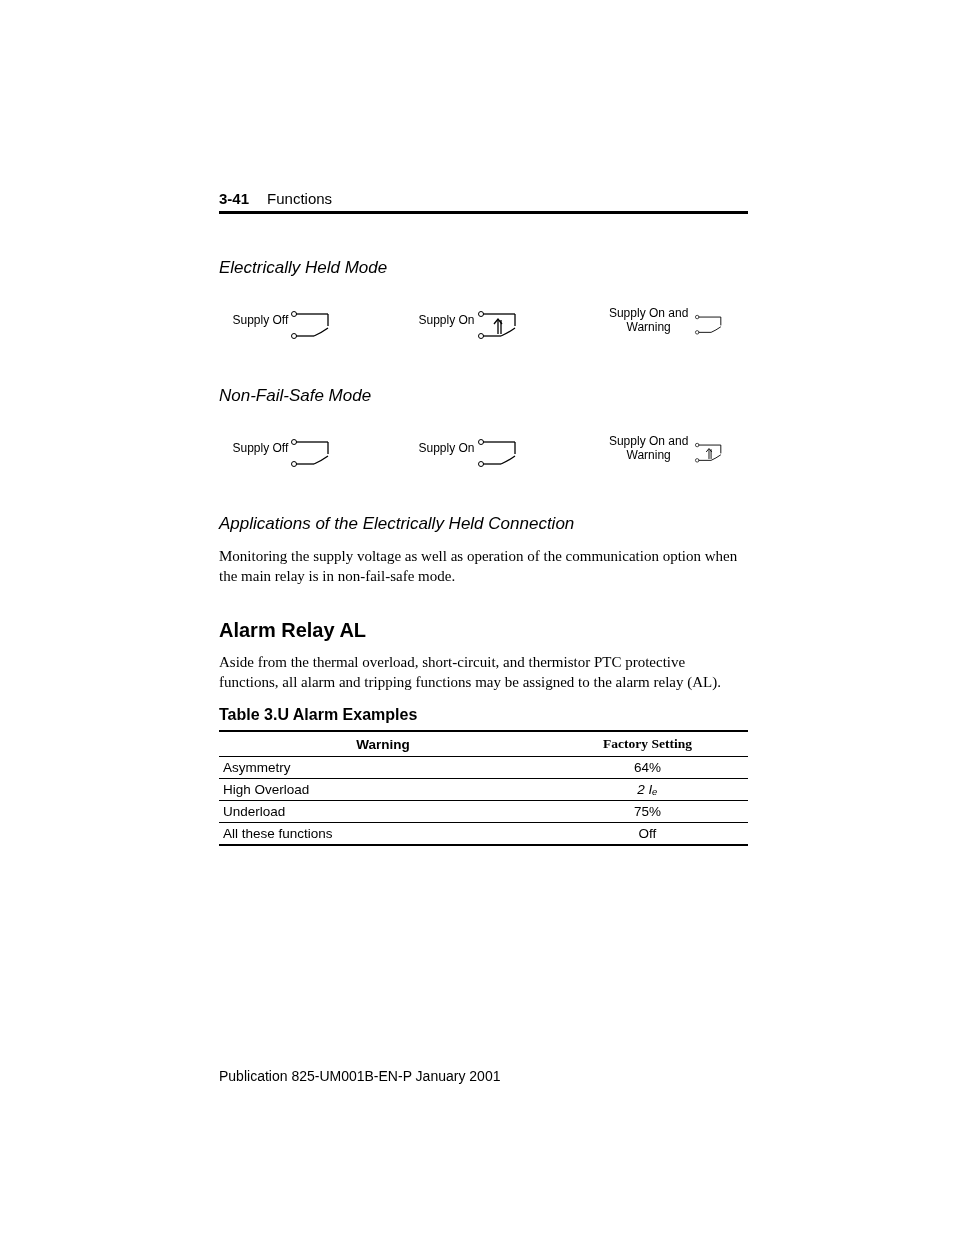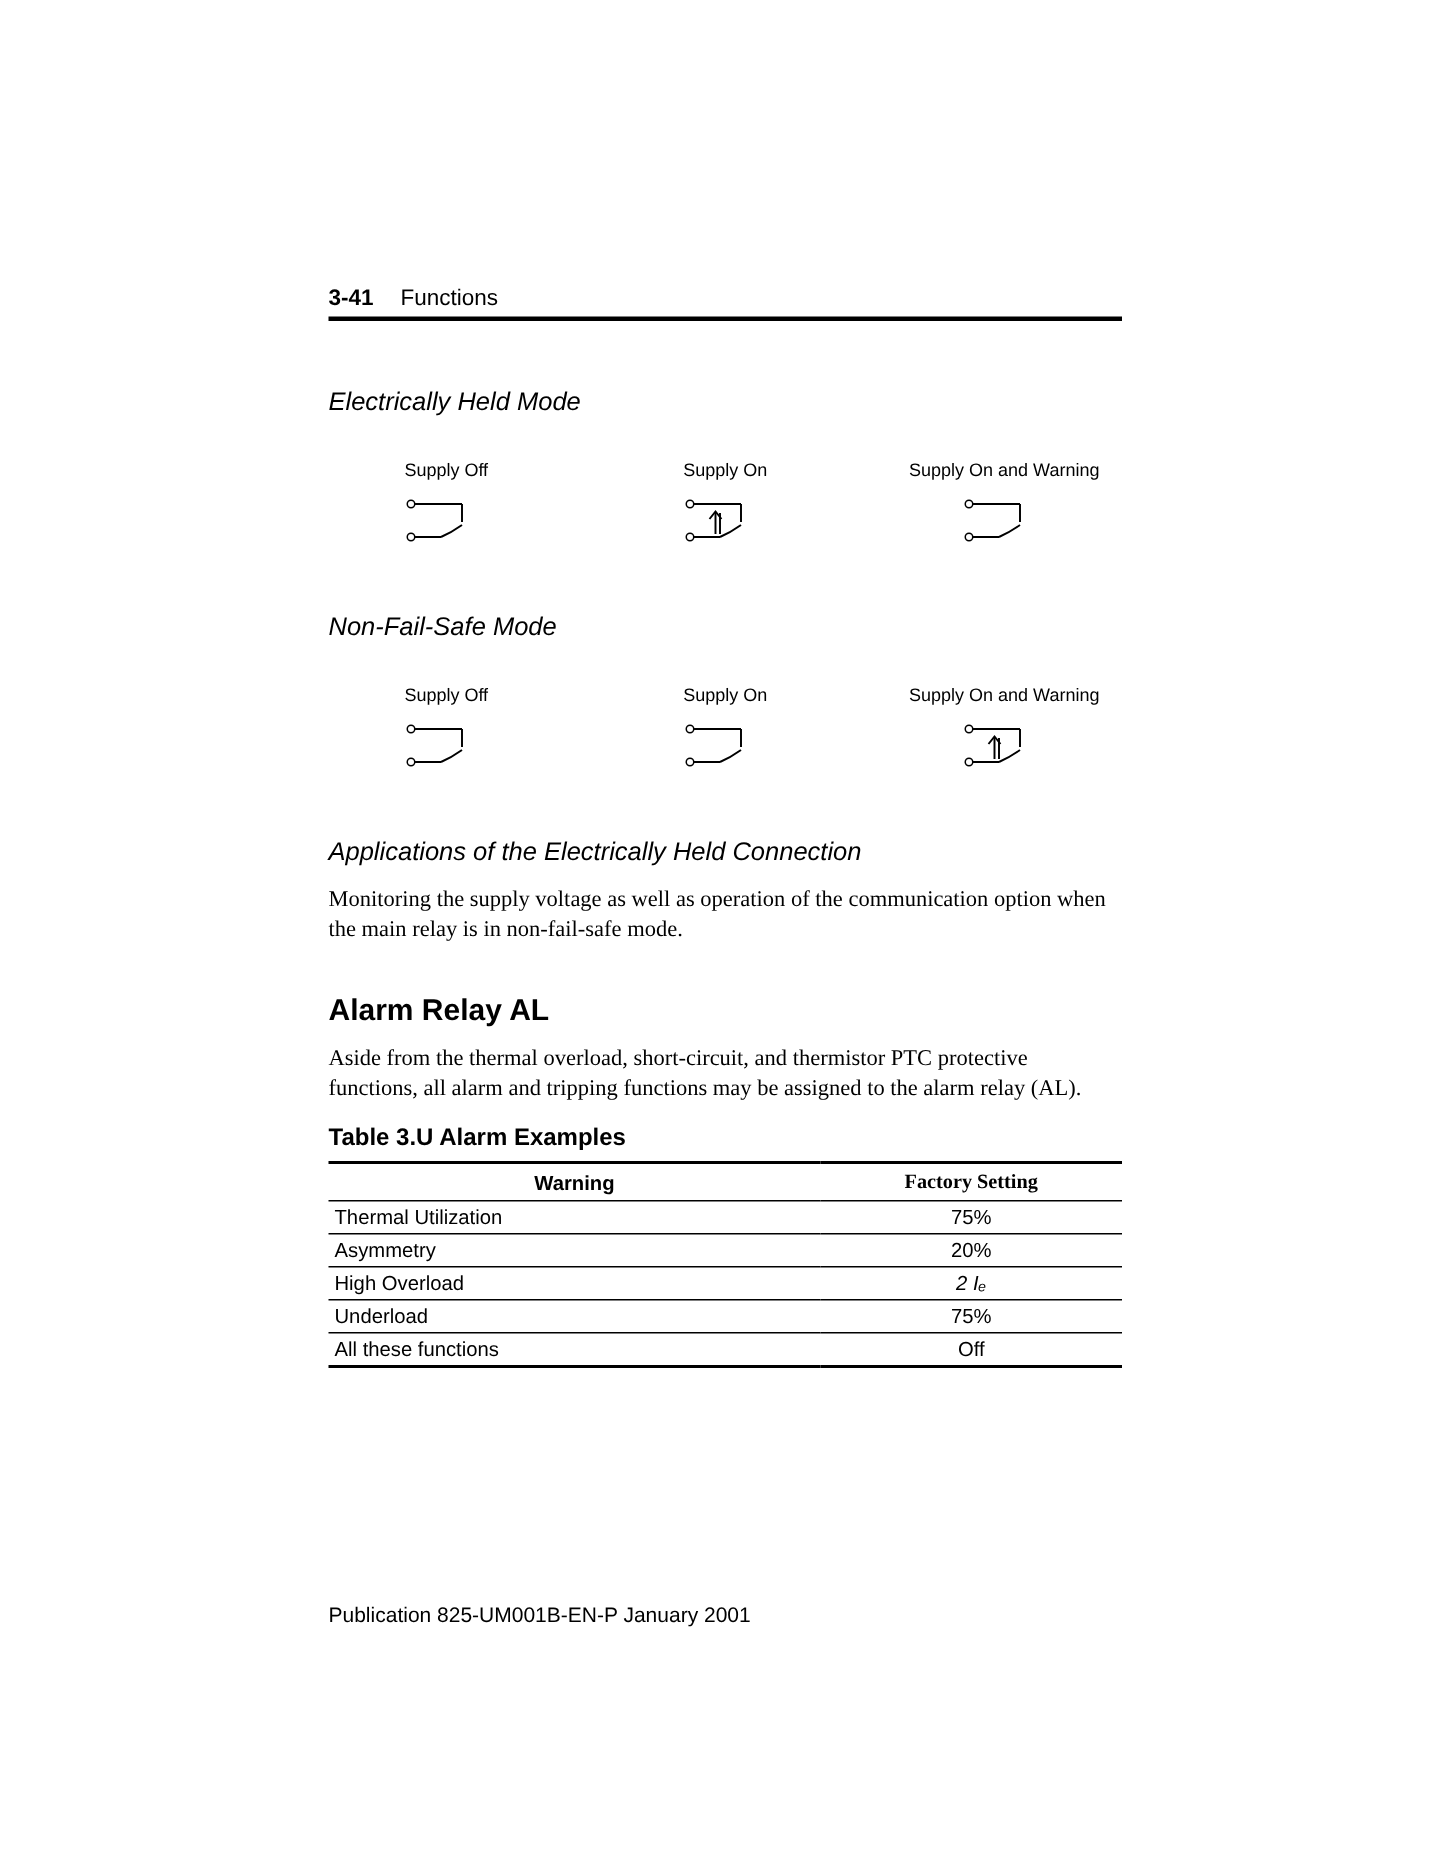--- a/index.html
+++ b/index.html
@@ -45,21 +45,21 @@
   .relay-row {
     display: flex;
     justify-content: center;
     gap: 56px;
     margin-bottom: 44px;
     font-family: "Helvetica Neue", Helvetica, Arial, sans-serif;
   }
   .relay-box {
     width: 130px;
     display: flex;
-    flex-direction: column;
+    flex-direction: row;
     align-items: center;
   }
   .relay-label {
     font-size: 12px;
     margin-bottom: 8px;
     text-align: center;
   }
   .body-copy {
     font-family: Georgia, 'Times New Roman', serif;
     font-size: 15px;
@@ -210,26 +210,22 @@
 
   <table class="alarm">
     <thead>
       <tr>
         <th style="width:62%">Warning</th>
         <th>Factory Setting</th>
       </tr>
     </thead>
     <tbody>
       <tr>
-        <td>Thermal Utilization</td>
-        <td>75%</td>
-      </tr>
-      <tr>
         <td>Asymmetry</td>
-        <td>20%</td>
+        <td>64%</td>
       </tr>
       <tr>
         <td>High Overload</td>
         <td style="font-style:italic">2 Iₑ</td>
       </tr>
       <tr>
         <td>Underload</td>
         <td>75%</td>
       </tr>
       <tr>

